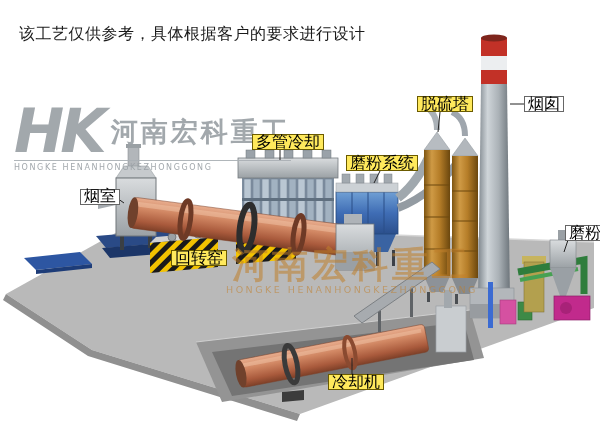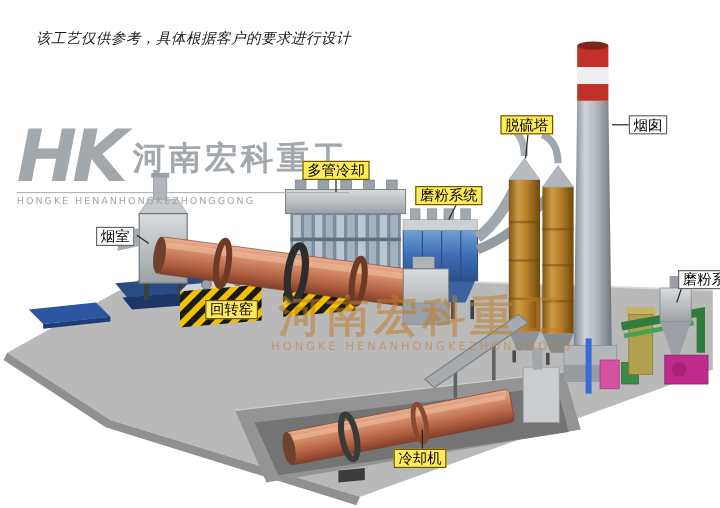--- a/index.html
+++ b/index.html
@@ -1,20 +1,20 @@
 <!DOCTYPE html>
 <html><head>
 <meta charset="utf-8">
 <style>
   html,body{margin:0;padding:0;background:#fff;}
   .stage{position:relative;width:600px;height:423px;background:#ffffff;overflow:hidden;
          font-family:"DejaVu Sans","Liberation Sans",sans-serif;}
   .scene{position:absolute;left:0;top:0;z-index:1;}
-  .note{position:absolute;left:30px;top:24px;font-size:12px;color:#1a1a1a;letter-spacing:.5px;z-index:3;font-style:italic;}
-  .lbl{position:absolute;font-size:12px;line-height:12px;padding:1px 3px;border:1px solid #555;
+  .note{position:absolute;left:19px;top:24px;font-size:16px;color:#1a1a1a;letter-spacing:.5px;z-index:3;}
+  .lbl{position:absolute;font-size:16px;line-height:12px;padding:1px 3px;border:1px solid #555;
        color:#000;white-space:nowrap;z-index:4;}
   .lbl.yellow{background:#ffe95c;border-color:#6b5b00;}
   .lbl.white{background:#ffffff;border-color:#666;}
   .wm-left{position:absolute;left:14px;top:106px;color:#9ba1a6;opacity:.92;z-index:2;}
   .wm-left .row{display:flex;align-items:center;gap:8px;}
   .wm-left .hk{font-size:60px;font-weight:bold;font-style:italic;line-height:.85;letter-spacing:-4px;}
   .wm-left .cn{font-size:27px;font-weight:bold;letter-spacing:3px;}
   .wm-left .en{font-size:8px;letter-spacing:1.6px;border-top:1px solid #aab0b5;padding-top:2px;margin-top:3px;}
   .wm-center{position:absolute;left:226px;top:246px;color:#c07f2b;opacity:.55;z-index:2;text-align:center;}
   .wm-center .cn{font-size:36px;font-weight:bold;letter-spacing:4px;line-height:1.05;}
@@ -249,21 +249,21 @@
       <div class="cn">河南宏科重工</div>
     </div>
     <div class="en">HONGKE HENANHONGKEZHONGGONG</div>
   </div>
 
   <div class="wm-center">
     <div class="cn">河南宏科重工</div>
     <div class="en">HONGKE HENANHONGKEZHONGGONG</div>
   </div>
 
-  <div class="lbl white" style="left:80px;top:189px;">烟室</div>
+  <div class="lbl white" style="left:80px;top:189px;font-family:Liberation Mono, monospace;">烟室</div>
   <div class="lbl yellow" style="left:252px;top:134px;">多管冷却</div>
   <div class="lbl yellow" style="left:346px;top:155px;">磨粉系统</div>
   <div class="lbl yellow" style="left:417px;top:96px;">脱硫塔</div>
   <div class="lbl white" style="left:524px;top:96px;">烟囱</div>
   <div class="lbl white" style="left:565px;top:225px;">磨粉系统</div>
   <div class="lbl yellow" style="left:171px;top:250px;">回转窑</div>
   <div class="lbl yellow" style="left:328px;top:374px;">冷却机</div>
 
 </div>
 

